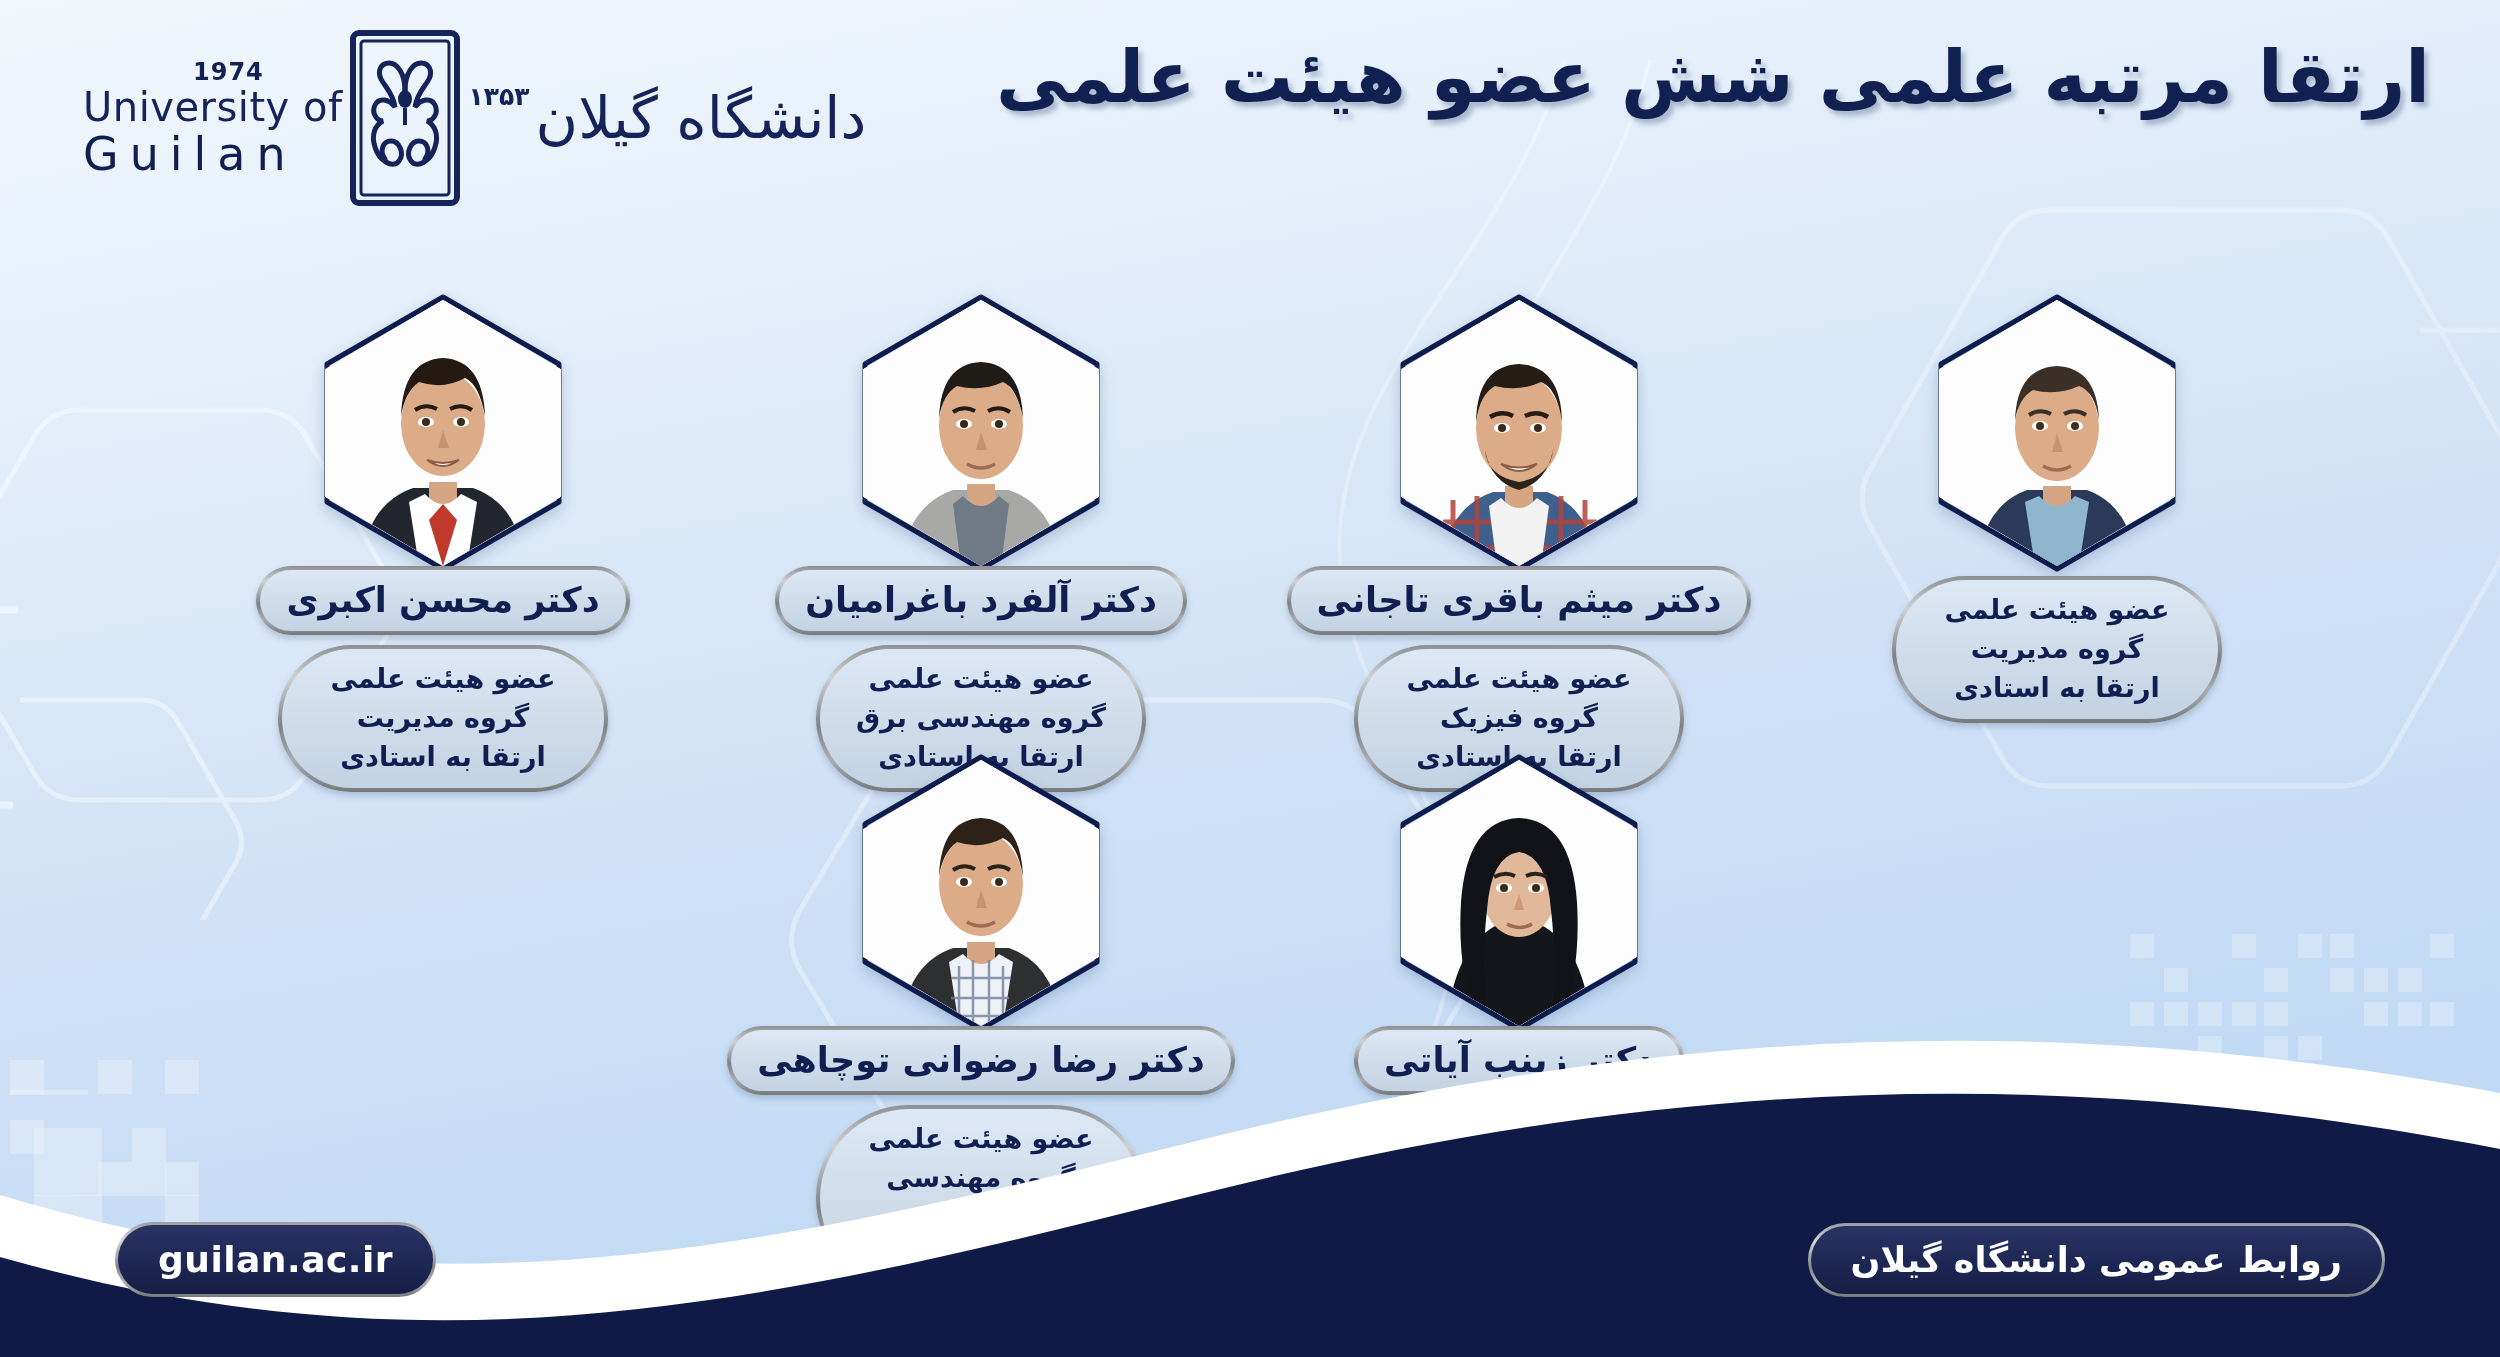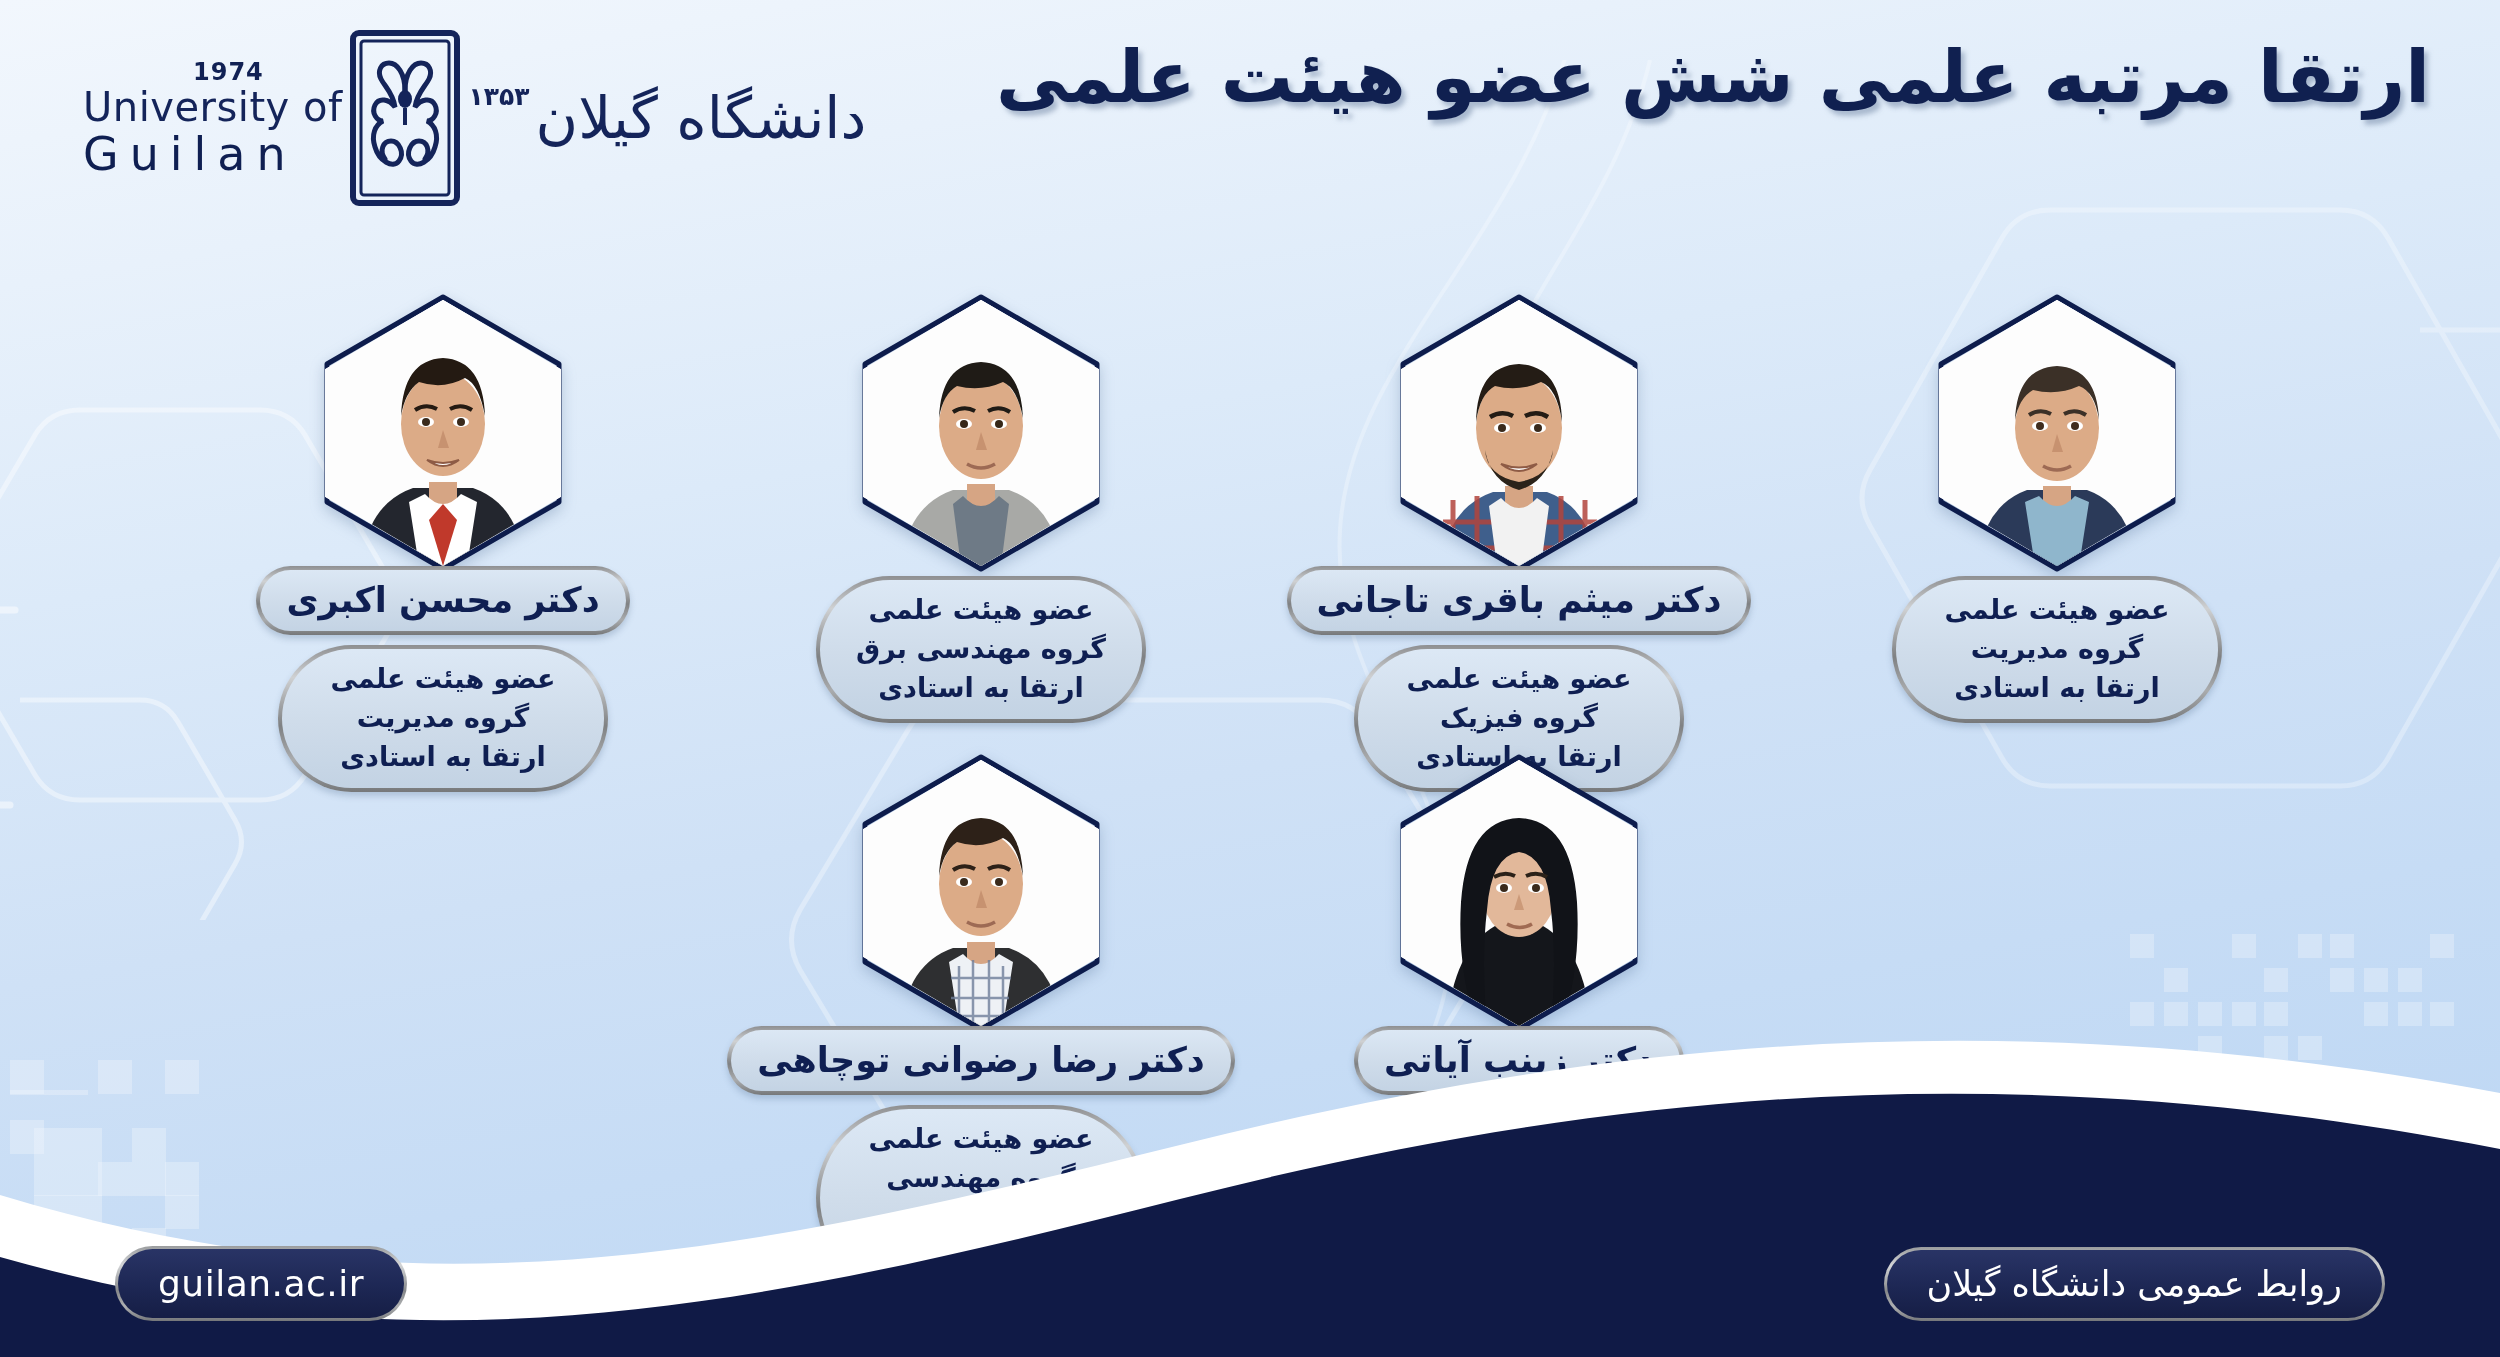--- a/index.html
+++ b/index.html
@@ -79,27 +79,27 @@
     box-shadow:0 4px 6px rgba(90,115,150,.30);
     color:#0f1f52;font-weight:700;
   }
   .name-pill{padding:8px 26px;font-size:35px;line-height:1.28;min-width:200px;white-space:nowrap;}
   .role-pill{margin-top:10px;padding:10px 30px 12px;font-size:27px;line-height:1.45;max-width:330px;}
 
   
   .wave{position:absolute;left:0;bottom:0;width:2500px;height:430px;}
 
   .footer-pill{
-    position:absolute;bottom:36px;box-sizing:border-box;
+    position:absolute;bottom:60px;box-sizing:border-box;
     border:3px solid transparent;border-radius:999px;padding:14px 40px;
     background-image:
       linear-gradient(180deg,#2a3567 0%,#1d2754 55%,#151d44 100%),
       linear-gradient(180deg,#9a9c9e 0%,#d3d5d7 25%,#86888a 60%,#aeb0b2 80%,#75777a 100%);
     background-origin:border-box;background-clip:padding-box,border-box;
-    color:#ffffff;font-weight:400;
+    color:#ffffff;font-weight:700;
   }
   #site-pill{left:115px;font-size:36px;direction:ltr;letter-spacing:.5px;}
   #pr-pill{right:115px;font-size:35px;direction:rtl;}
 </style>
 </head>
 <body>
 
 <div id="poster">
 
   <div class="bg-layer">
@@ -304,20 +304,21 @@
               <circle cx="101" cy="124" r="4" fill="#362718"></circle>
             <ellipse cx="136" cy="124" rx="8" ry="5" fill="#fff"></ellipse>
               <circle cx="136" cy="124" r="4" fill="#362718"></circle>
             <path d="M90 112 q11 -7 22 -1" stroke="#1f1b16" stroke-width="4" fill="none"></path>
             <path d="M125 111 q11 -6 22 1" stroke="#1f1b16" stroke-width="4" fill="none"></path>
             <path d="M118 132 l-5 18 h11 Z" fill="#c79270"></path>
             <path d="M104 164 q14 8 28 0" stroke="#9d6a54" stroke-width="3.5" fill="none"></path>
           </svg>
         </div>
       </div>
+      <div class="name-pill">دکتر آلفرد باغرامیان</div>
       <div class="role-pill">
         <div>عضو هیئت علمی گروه مهندسی برق</div>
         <div>ارتقا به استادی</div>
       </div>
     </div>
 
     <div class="person">
       <div class="hex-frame">
         <svg class="hex-outline" viewBox="0 0 254 284">
           <path d="M127 6 L243 73 L243 211 L127 278 L11 211 L11 73 Z" fill="none" stroke="#0d1c4c" stroke-width="5" stroke-linejoin="round"></path>

